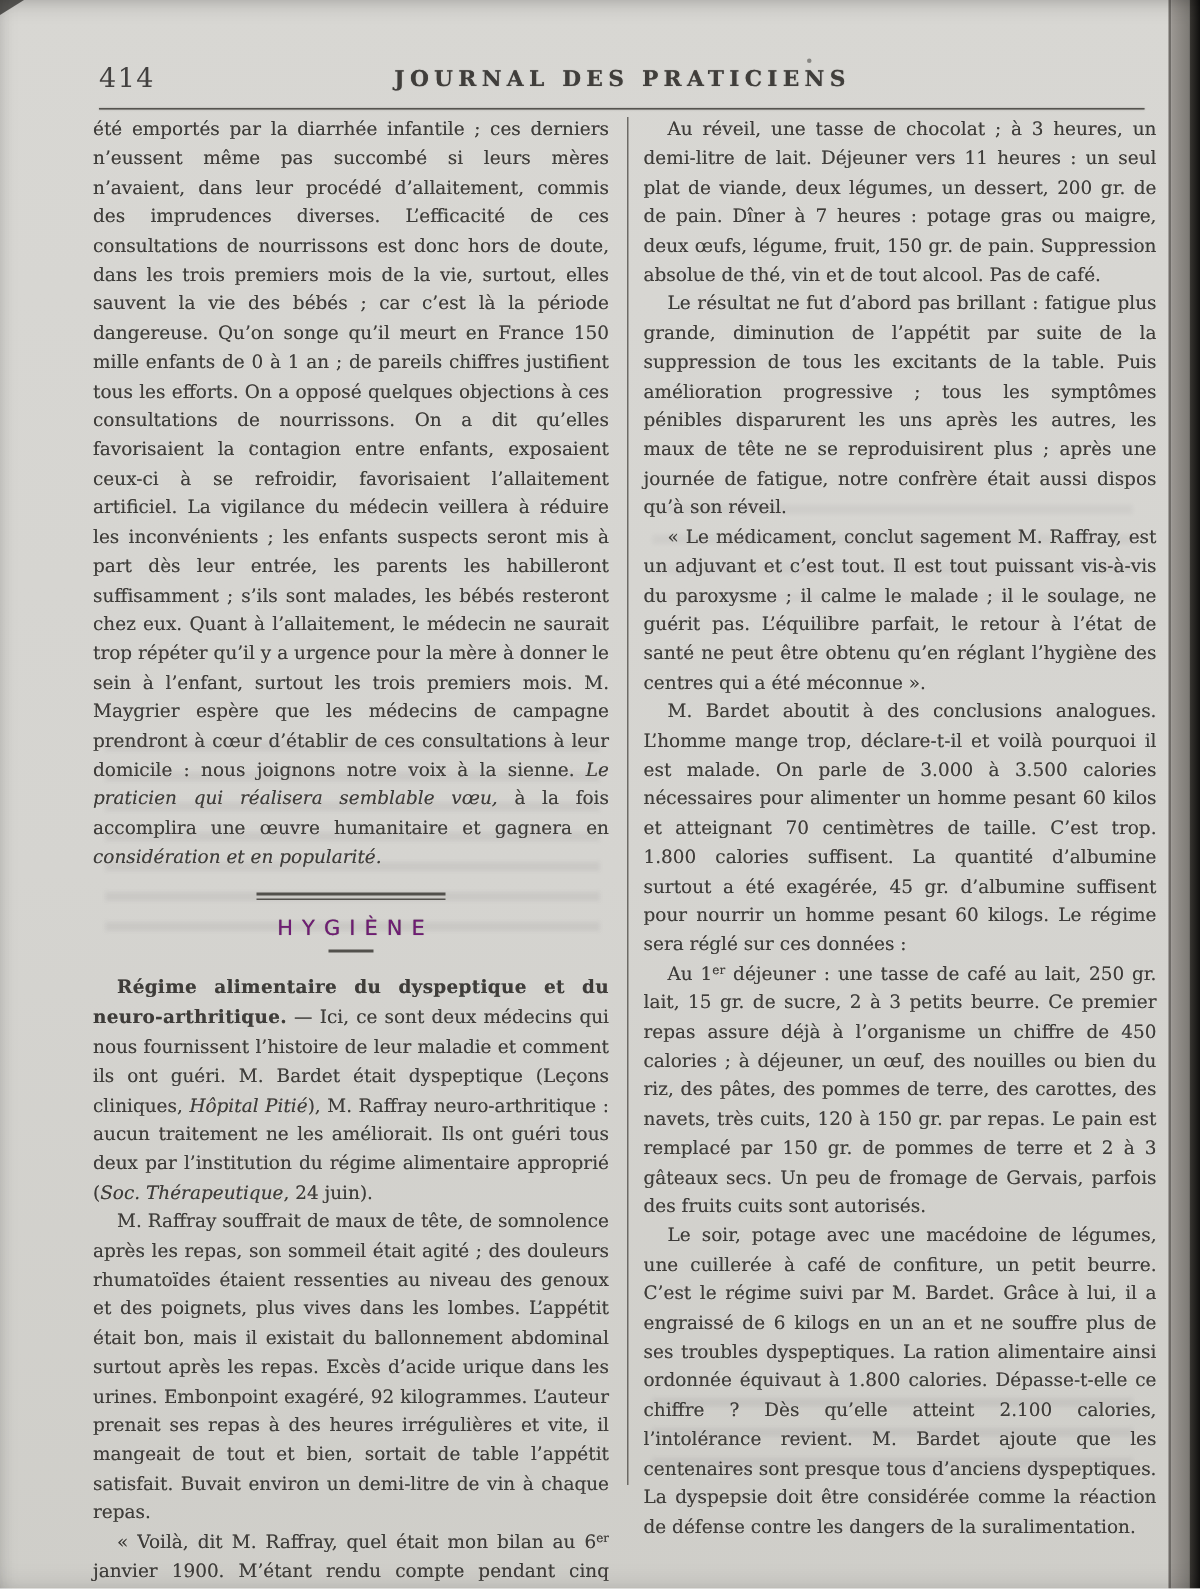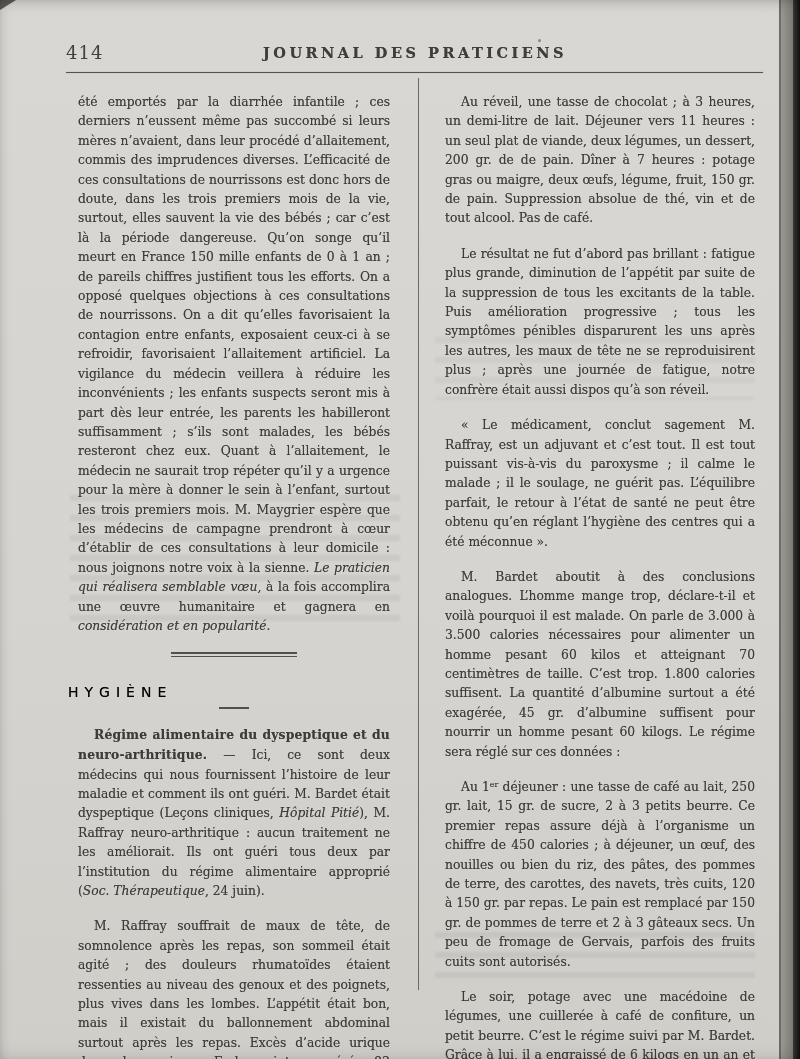--- a/index.html
+++ b/index.html
@@ -29,31 +29,31 @@
     font-weight:bold;font-size:14.5px;letter-spacing:3.5px;color:#403e3b;
     text-shadow:0 0 .5px rgba(64,62,59,.7);}
   .header-rule{position:absolute;left:66px;top:72px;width:697px;height:1px;background:#55534f;box-shadow:0 0 1px rgba(85,83,79,.6);}
   
   .column-divider{position:absolute;left:418px;top:78px;height:912px;width:1px;background:#5a5854;opacity:.85;z-index:2;}
   .col{position:absolute;top:77px;text-align:justify;font-size:12.3px;line-height:19.4px;
     color:#3e3c39;z-index:3;hyphens:auto;-webkit-hyphens:auto;
     text-shadow:0 0 .4px rgba(62,60,57,.55);}
   .col-left{left:62px;width:344px;}
   .col-right{left:429px;width:342px;}
-  .para{margin:16px;}
+  .para{margin:0;}
   .indent{text-indent:16px;}
   .no-indent{text-indent:0;}
   em{font-style:italic;}
   .seg-bold{font-weight:bold;letter-spacing:.2px;}
   sup.ord{font-size:8px;vertical-align:4px;line-height:0;}
   
   .double-rule{width:126px;margin:13px auto 9px;height:2px;
     border-top:2px solid #52504c;border-bottom:1px solid #52504c;}
-  .section-title{margin:26px 0 4px;text-align:left;font-family:"DejaVu Sans","Liberation Sans",sans-serif;
-    font-weight:normal;font-size:14px;letter-spacing:6px;text-indent:6px;color:#000000;
+  .section-title{margin:10px 0 4px;text-align:center;font-family:"DejaVu Sans","Liberation Sans",sans-serif;
+    font-weight:normal;font-size:14px;letter-spacing:6px;text-indent:6px;color:#701a75;
     text-shadow:0 0 .5px rgba(63,61,58,.8);}
   .short-rule{width:30px;margin:4px auto 13px;height:0;border-top:2px solid #52504c;}
 </style>
 </head>
 <body>
 
 <div class="corner-mark"></div>
 <div class="speck" style="left:538px;top:39px;"></div>
 <div class="speck" style="left:167px;top:296px;width:2px;height:2px;"></div>
 <div class="ghost" style="left:70px;top:488px;width:330px;height:140px;"></div>

